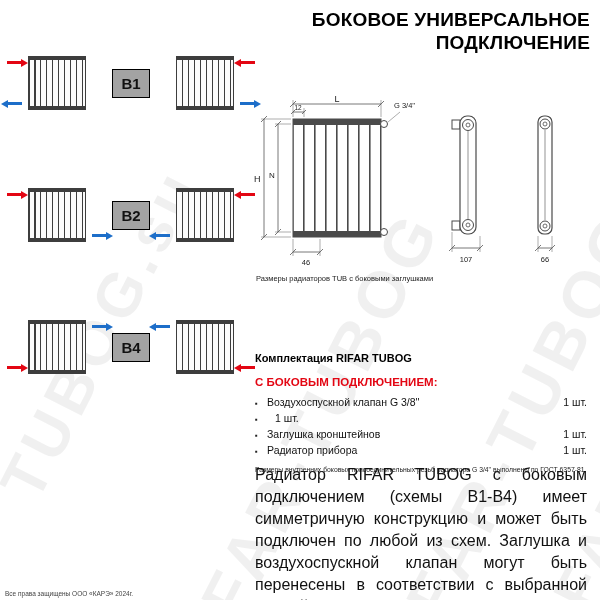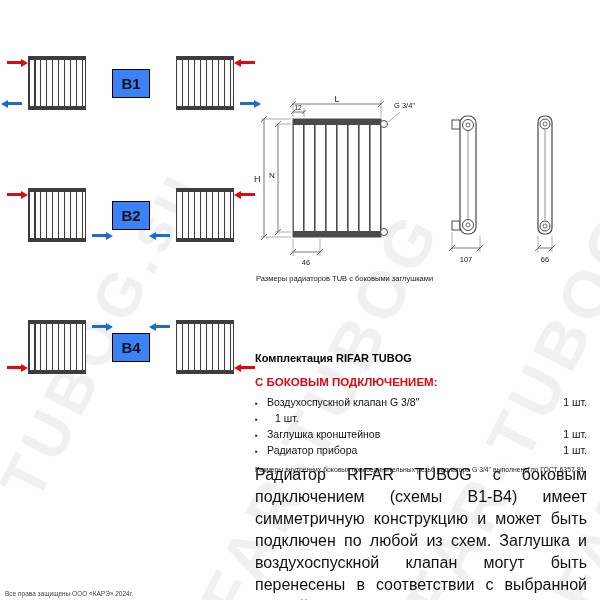--- a/index.html
+++ b/index.html
@@ -28,21 +28,21 @@
   
   .schemes{position:absolute;left:2px;top:56px;}
   .scheme-row{display:flex;align-items:center;gap:26px;padding-left:26px;height:54px;margin-bottom:78px;}
   .fig{position:relative;width:58px;height:54px;}
   .radiator{
     width:100%;height:100%;box-sizing:border-box;
     border-top:4px solid #3d3d3d;border-bottom:4px solid #3d3d3d;border-right:1.5px solid #3d3d3d;
     background:repeating-linear-gradient(90deg,#3d3d3d 0 1.5px,#fbfbfb 1.5px 6px);
   }
   .scheme-label{
-    width:36px;height:27px;border:1.5px solid #000;background:#3b82f6;
+    width:36px;height:27px;border:1.5px solid #000;background:#a3a3a3;
     display:flex;align-items:center;justify-content:center;
     font-weight:bold;font-size:15px;
   }
   .arrow{position:absolute;width:15px;height:3px;}
   .arrow.red{background:var(--color-accent-red,#e30613);color:var(--color-accent-red,#e30613);}
   .arrow.blue{background:var(--color-arrow-blue,#1d6ec9);color:var(--color-arrow-blue,#1d6ec9);}
   .arrow::after{content:"";position:absolute;top:-2.5px;width:0;height:0;
     border-top:4px solid transparent;border-bottom:4px solid transparent;}
   .dir-right::after{right:-6px;border-left:7px solid currentColor;}
   .dir-left::after{left:-6px;border-right:7px solid currentColor;}
@@ -75,20 +75,24 @@
 </head>
 <body>
 
 <div class="wm wm1">TUBOG.su</div>
 <div class="wm wm2">RIFAR-TUBOG</div>
 <div class="wm wm3">RIFAR-TUBOG</div>
 <div class="wm wm4">RIFAR-TUBOG</div>
 
 <div class="content">
 
+  <div class="title">
+    <div>БОКОВОЕ УНИВЕРСАЛЬНОЕ</div>
+    <div>ПОДКЛЮЧЕНИЕ</div>
+  </div>
 
   <div class="schemes">
 
     <div class="scheme-row">
       <div class="fig">
         <div class="radiator"></div>
         <span class="arrow red pos-tl dir-right"></span>
         <span class="arrow blue pos-bl dir-left"></span>
       </div>
       <div class="scheme-label">B1</div>

